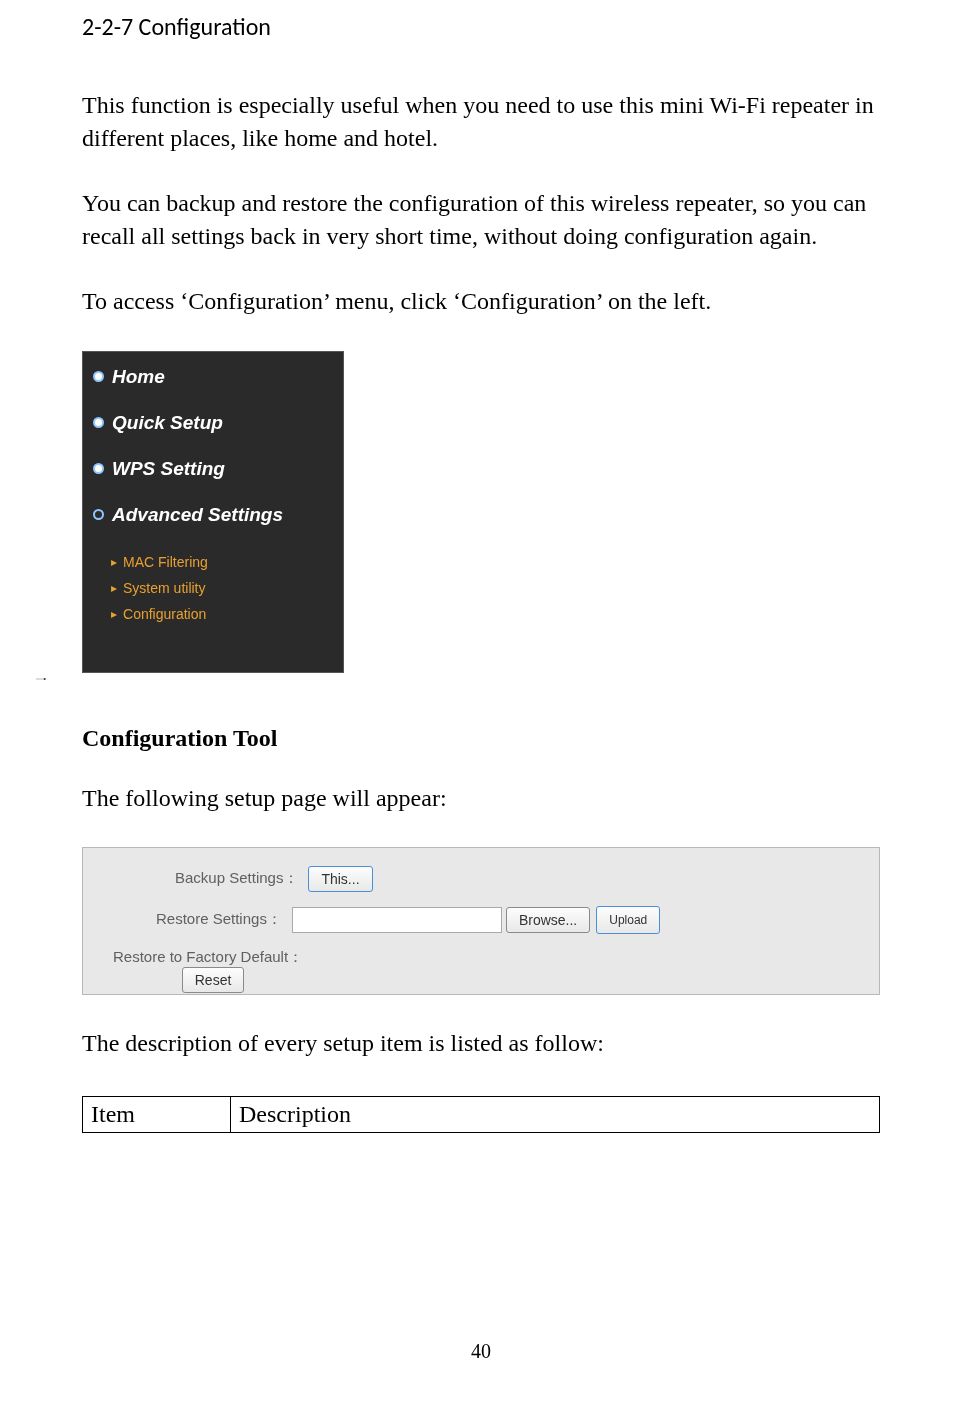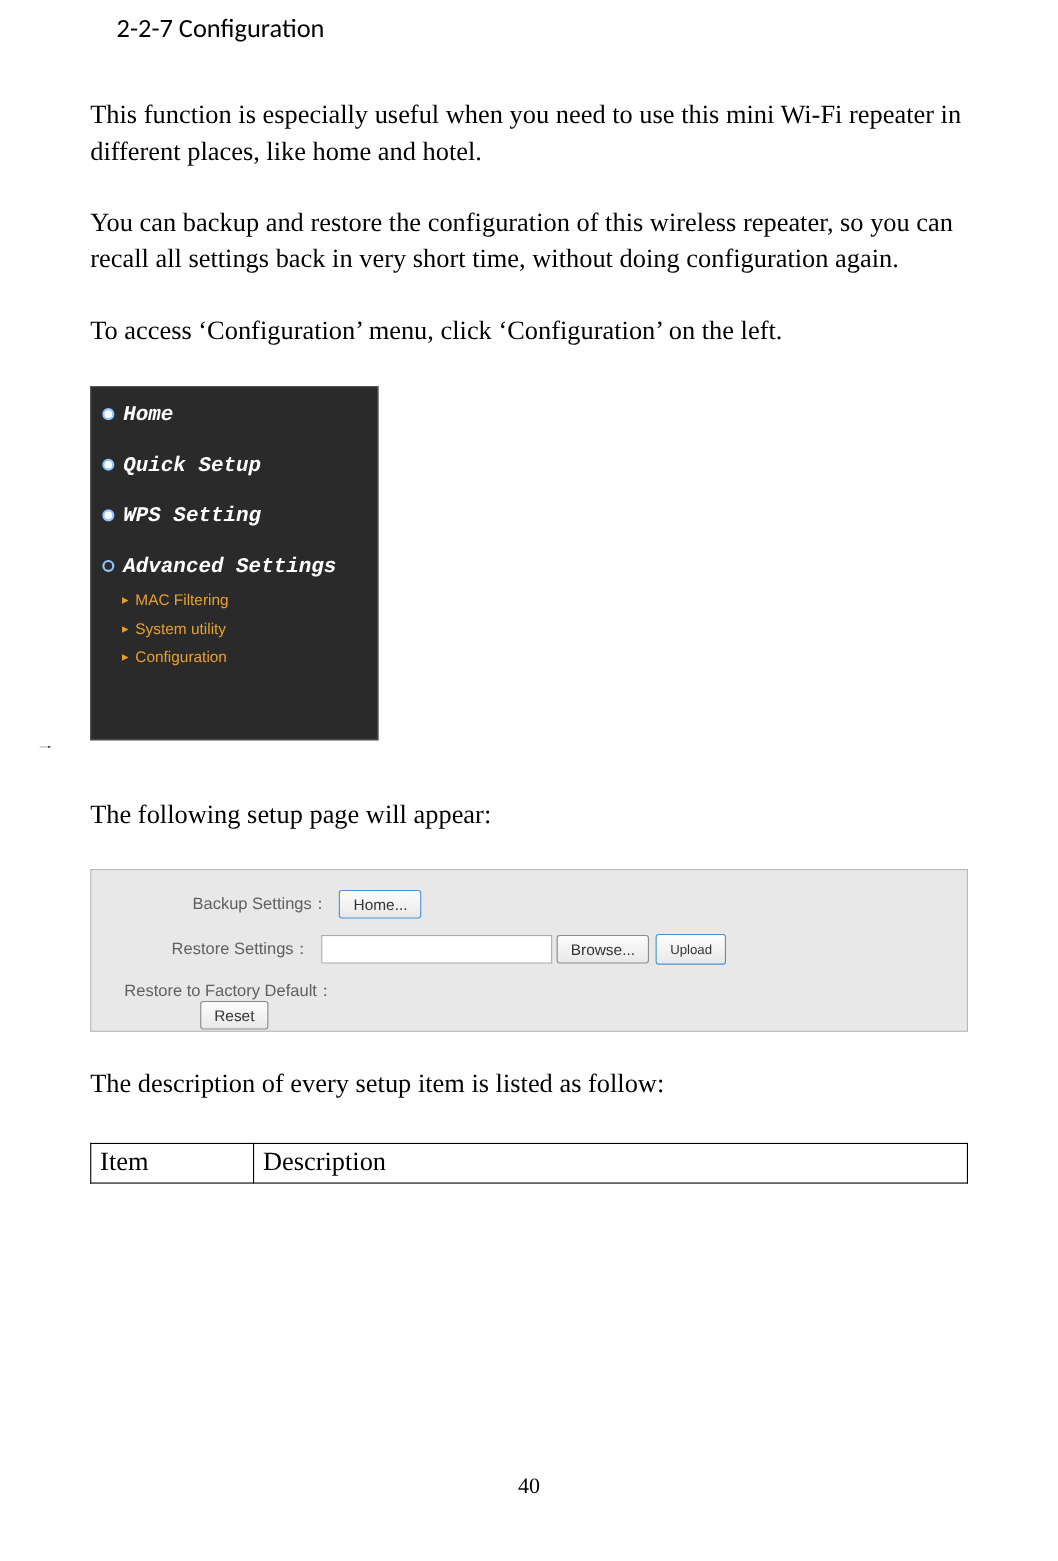--- a/index.html
+++ b/index.html
@@ -16,21 +16,20 @@
       position: relative;
     }
     .page-content {
       padding: 12px 82px 0 82px;
     }
     .section-title {
       font-family: Calibri, Arial, sans-serif;
       font-size: 24px;
       font-weight: 400;
       margin-bottom: 48px;
-      margin-left: 24px;
     }
     .body-text {
       font-size: 24px;
       line-height: 1.38;
       margin-bottom: 32px;
     }
     .screenshot-sidebar {
       width: 262px;
       height: 322px;
       background: #2a2a2a;
@@ -39,37 +38,37 @@
       margin-bottom: 52px;
       padding: 10px 0;
     }
     .side-item {
       display: flex;
       align-items: center;
       padding: 4px 8px 4px 10px;
       margin-bottom: 16px;
     }
     .side-item.last-main {
-      margin-bottom: 5px;
+      margin-bottom: 22px;
     }
     .bullet-o {
       width: 11px;
       height: 11px;
       border: 2px solid #8fc6ff;
       border-radius: 50%;
       margin-right: 8px;
       flex-shrink: 0;
       background: #fff;
     }
     .bullet-o.open {
       border-color: #8fc6ff;
       background: #2a2a2a;
     }
     .side-label {
-      font-family: Liberation Mono, monospace;
+      font-family: Liberation Sans, sans-serif;
       font-size: 19px;
       font-weight: bold;
       font-style: italic;
       color: #fff;
     }
     .sub-item {
       display: flex;
       align-items: center;
       padding: 2px 8px 2px 28px;
       margin-bottom: 6px;
@@ -211,26 +210,27 @@
     <div class="sub-item">
       <span class="arrow-icon">▸</span>
       <span class="sub-label">System utility</span>
     </div>
     <div class="sub-item">
       <span class="arrow-icon">▸</span>
       <span class="sub-label">Configuration</span>
     </div>
   </div>
 
+  <div class="config-heading">Configuration Tool</div>
   <p class="body-text">The following setup page will appear:</p>
 
   <div class="screenshot-config-tool">
     <div class="config-row r1">
       <span class="config-label">Backup Settings：</span>
-      <span class="btn btn-save">Home...</span>
+      <span class="btn btn-save">This...</span>
     </div>
     <div class="config-row r2">
       <span class="config-label">Restore Settings：</span>
       <span class="text-input"></span>
       <span class="btn">Browse...</span>
       <span class="btn-upload">Upload</span>
     </div>
     <div class="config-row r3">
       <span class="config-label">Restore to Factory Default：</span>
       <span class="btn">Reset</span>

